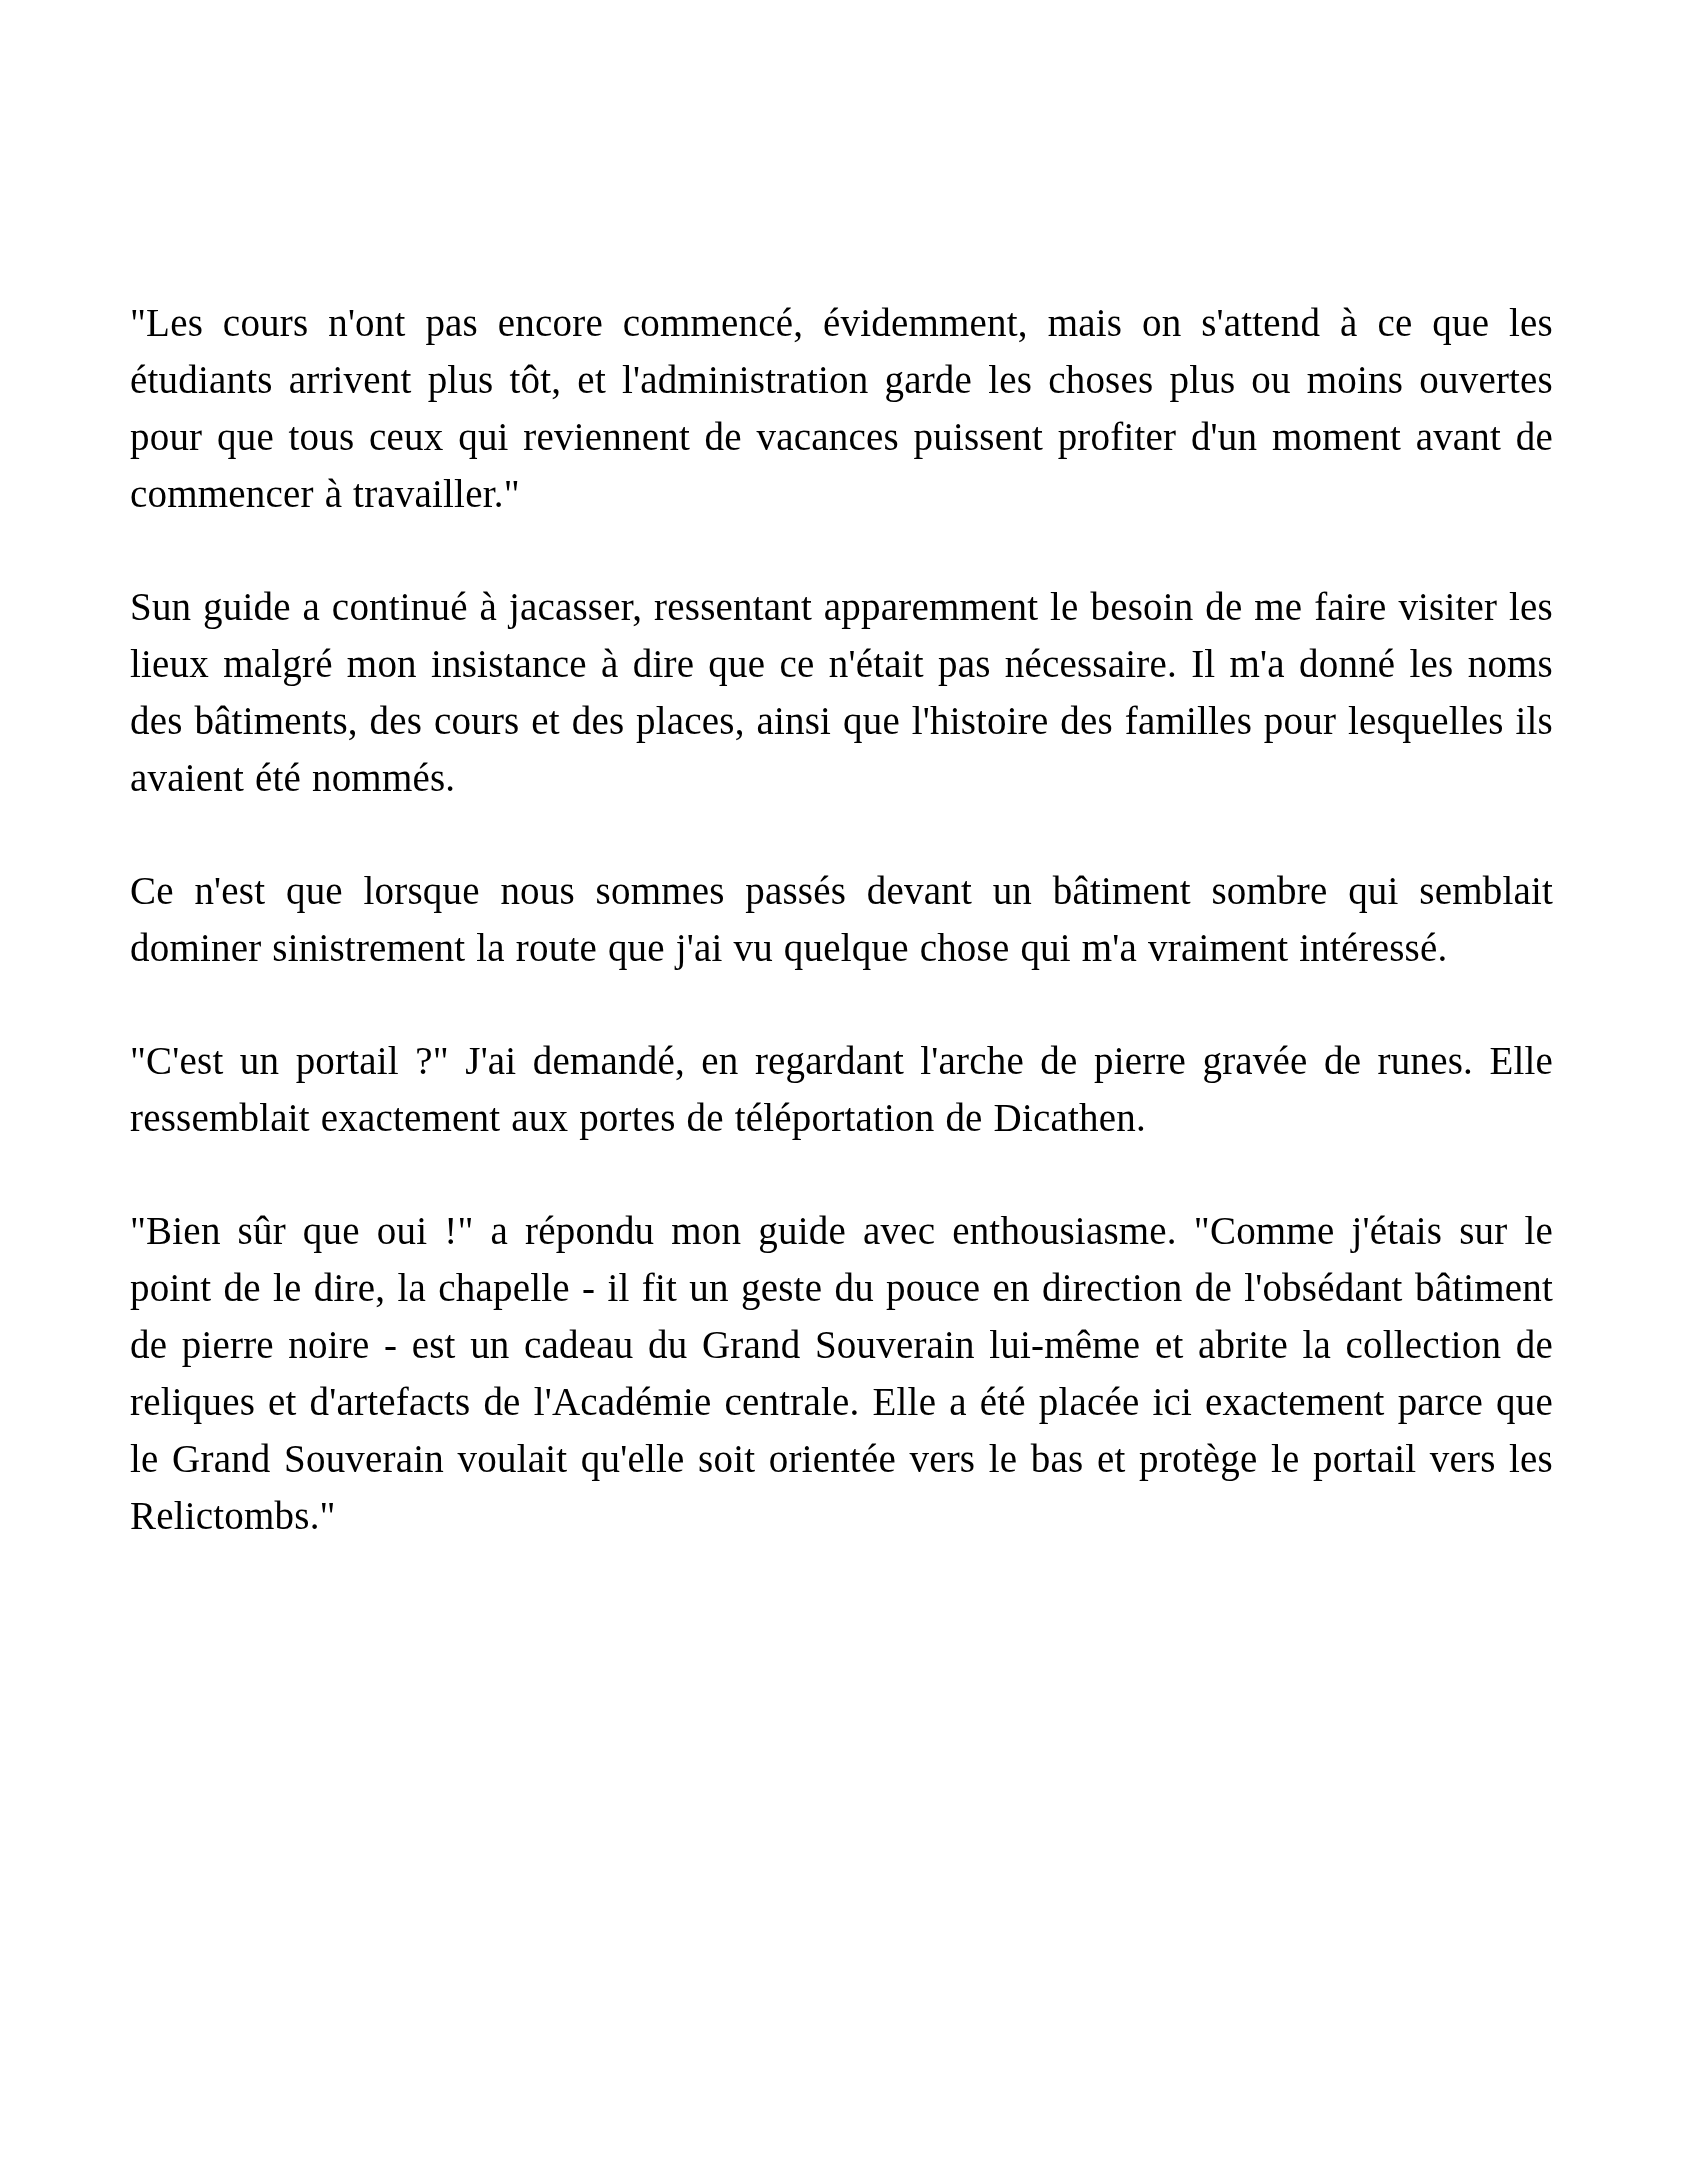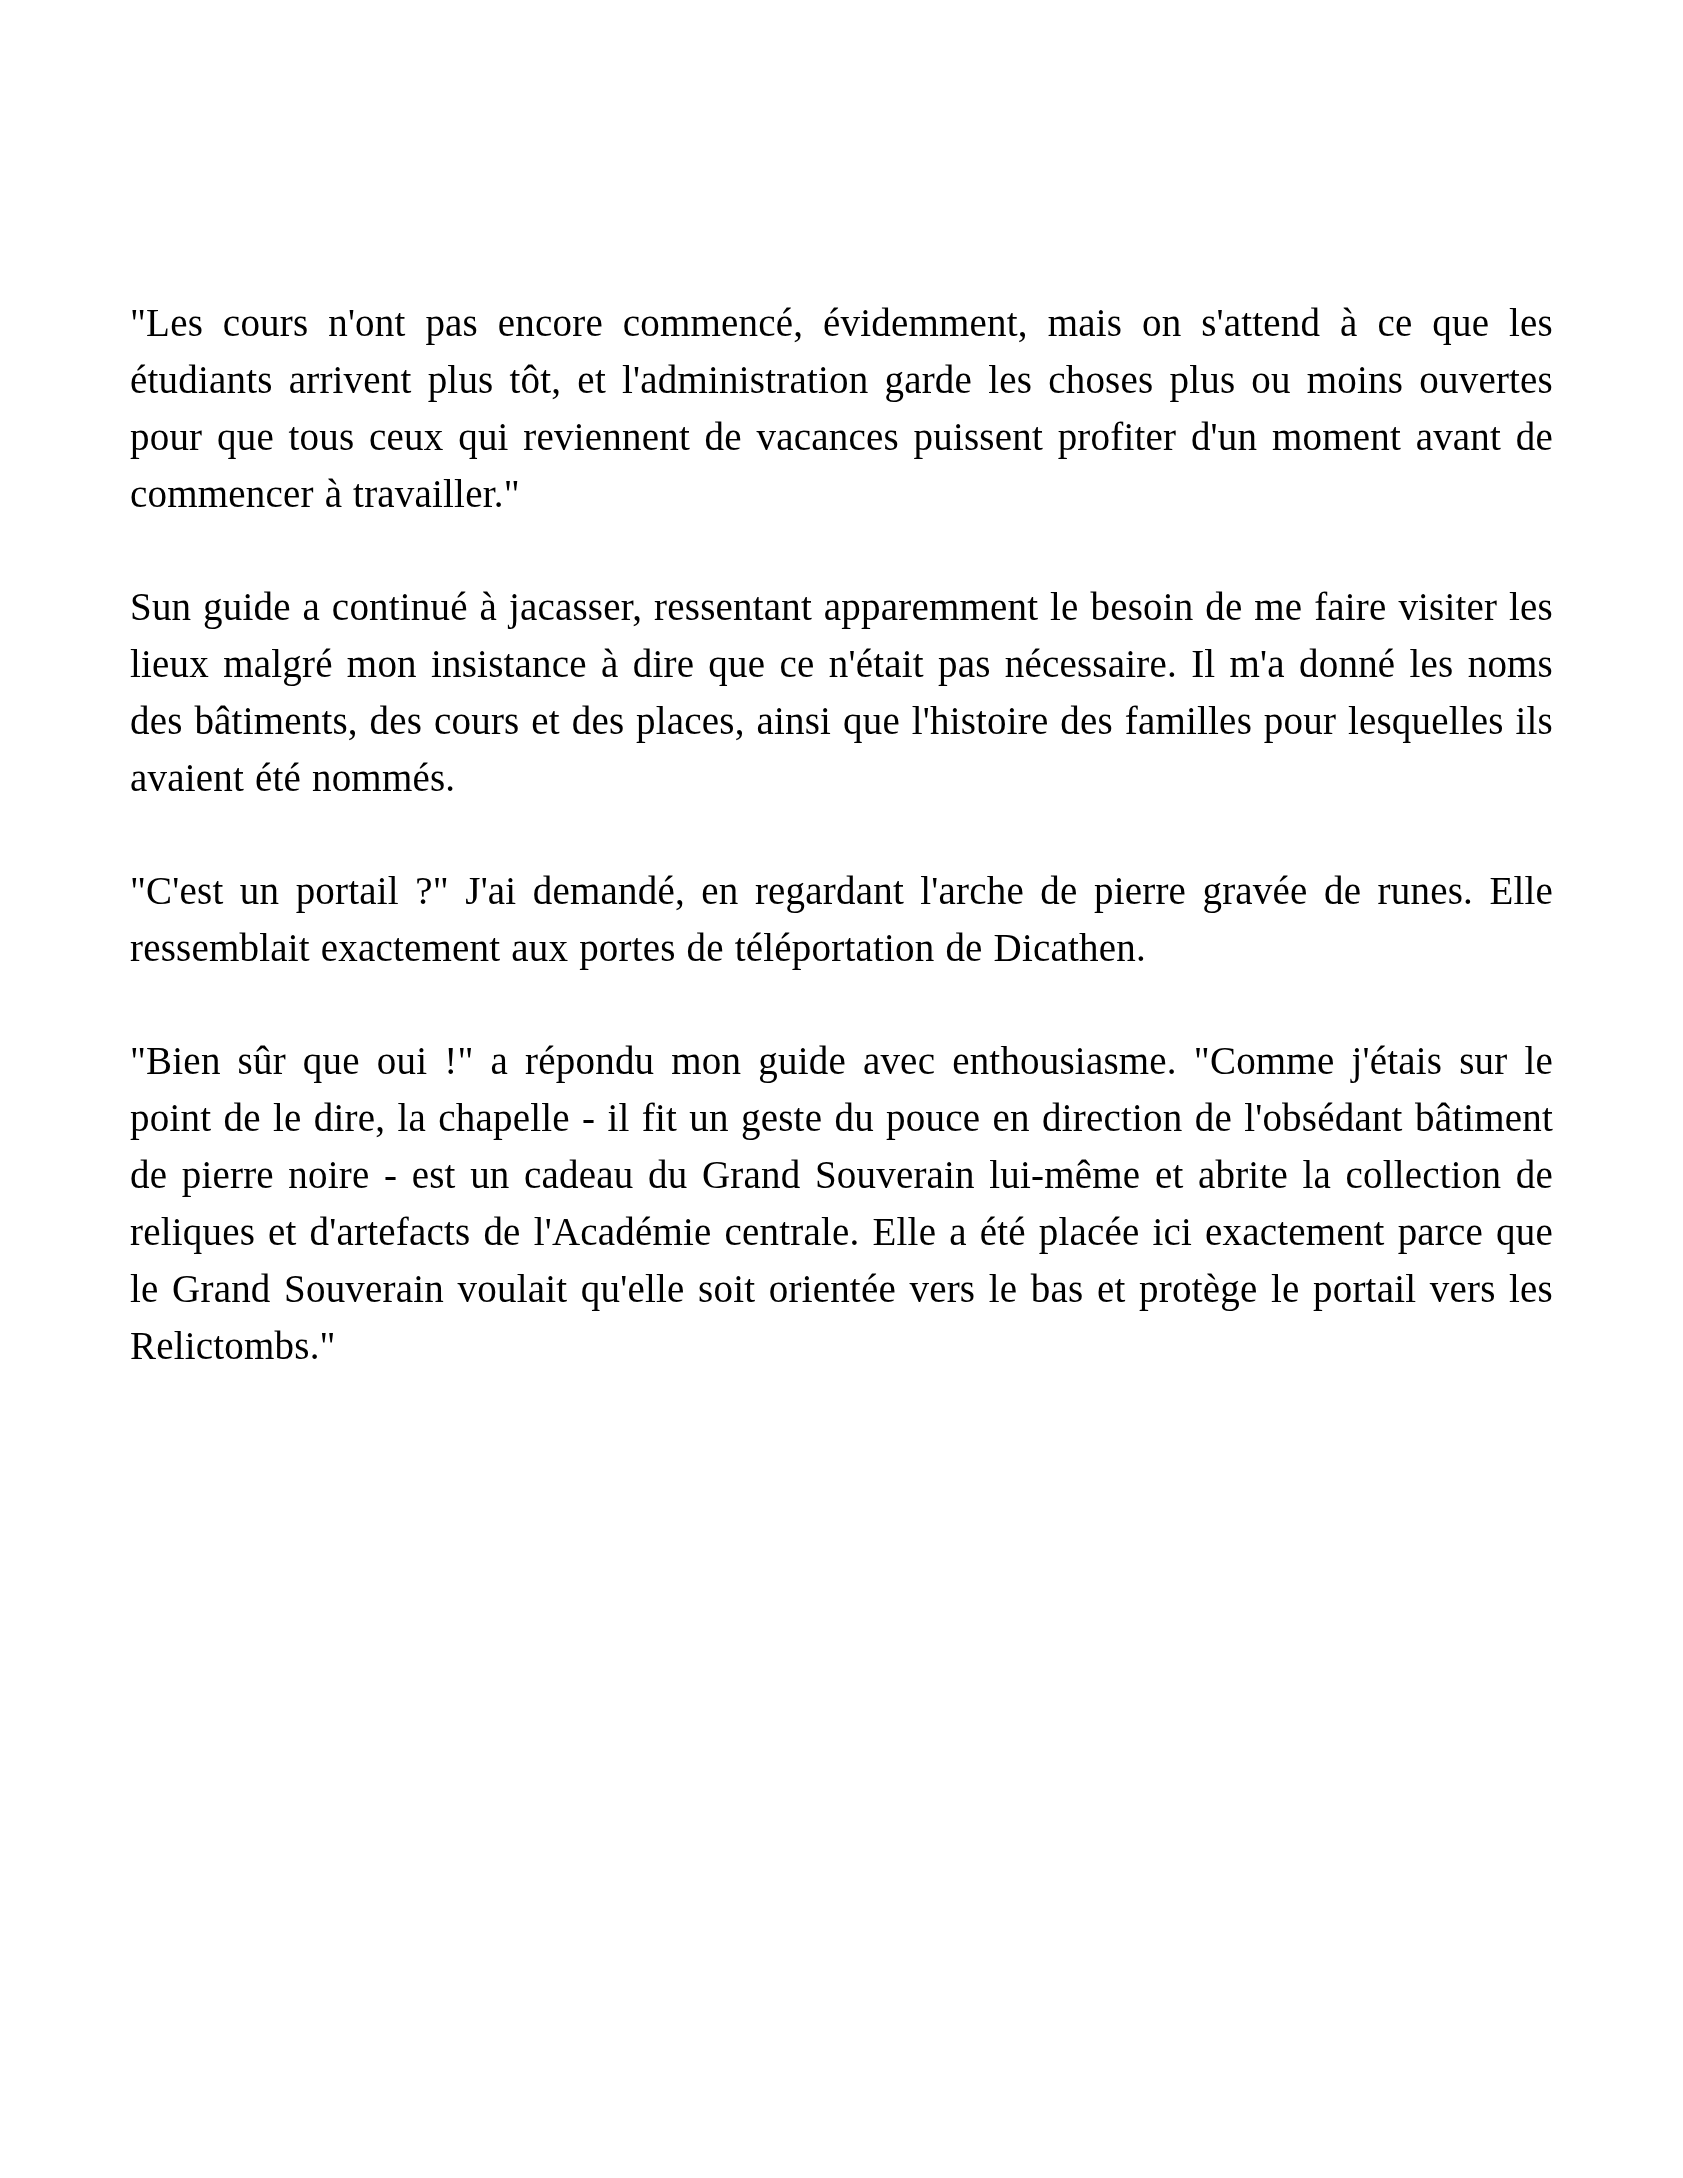--- a/index.html
+++ b/index.html
@@ -29,16 +29,17 @@
     letter-spacing: 0.2px;
     word-spacing: 1px;
   }
 </style>
 </head>
 <body>
 
 <div class="page">
   <p>"Les cours n'ont pas encore commencé, évidemment, mais on s'attend à ce que les étudiants arrivent plus tôt, et l'administration garde les choses plus ou moins ouvertes pour que tous ceux qui reviennent de vacances puissent profiter d'un moment avant de commencer à travailler."</p>
   <p>Sun guide a continué à jacasser, ressentant apparemment le besoin de me faire visiter les lieux malgré mon insistance à dire que ce n'était pas nécessaire. Il m'a donné les noms des bâtiments, des cours et des places, ainsi que l'histoire des familles pour lesquelles ils avaient été nommés.</p>
+  <p>Ce n'est que lorsque nous sommes passés devant un bâtiment sombre qui semblait dominer sinistrement la route que j'ai vu quelque chose qui m'a vraiment intéressé.</p>
   <p>"C'est un portail ?" J'ai demandé, en regardant l'arche de pierre gravée de runes. Elle ressemblait exactement aux portes de téléportation de Dicathen.</p>
   <p>"Bien sûr que oui !" a répondu mon guide avec enthousiasme. "Comme j'étais sur le point de le dire, la chapelle - il fit un geste du pouce en direction de l'obsédant bâtiment de pierre noire - est un cadeau du Grand Souverain lui-même et abrite la collection de reliques et d'artefacts de l'Académie centrale. Elle a été placée ici exactement parce que le Grand Souverain voulait qu'elle soit orientée vers le bas et protège le portail vers les Relictombs."</p>
 </div>
 
 
 </body></html>

